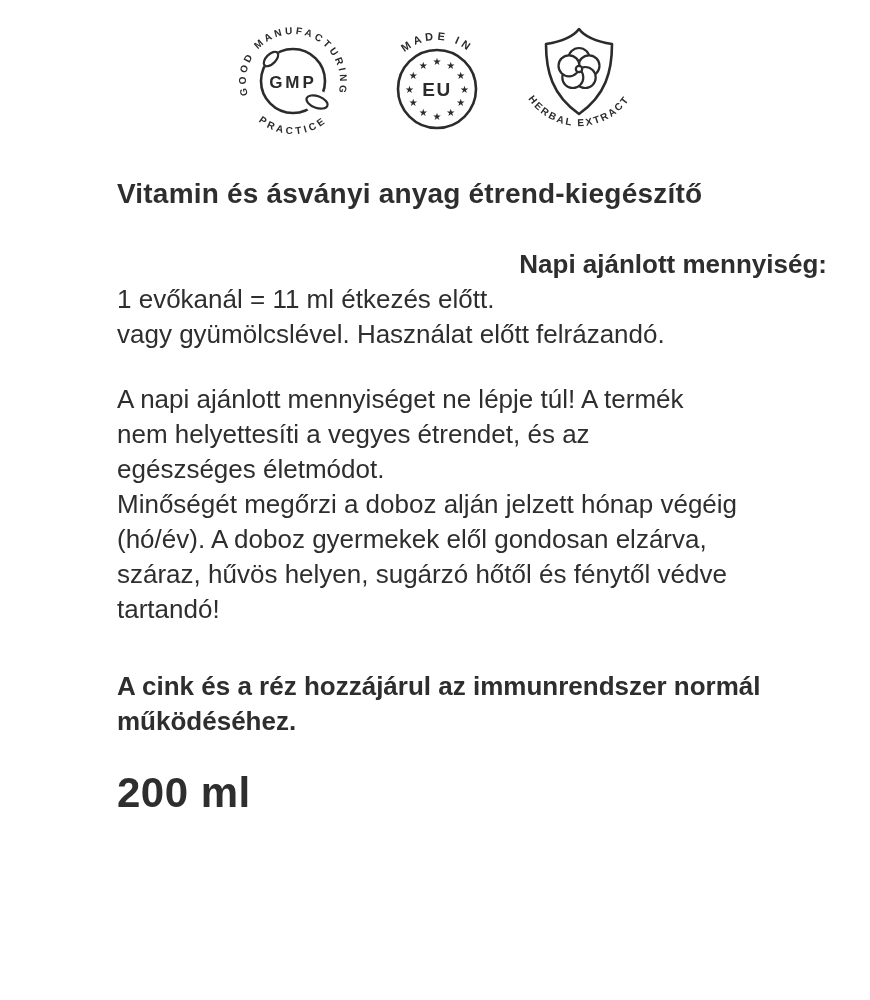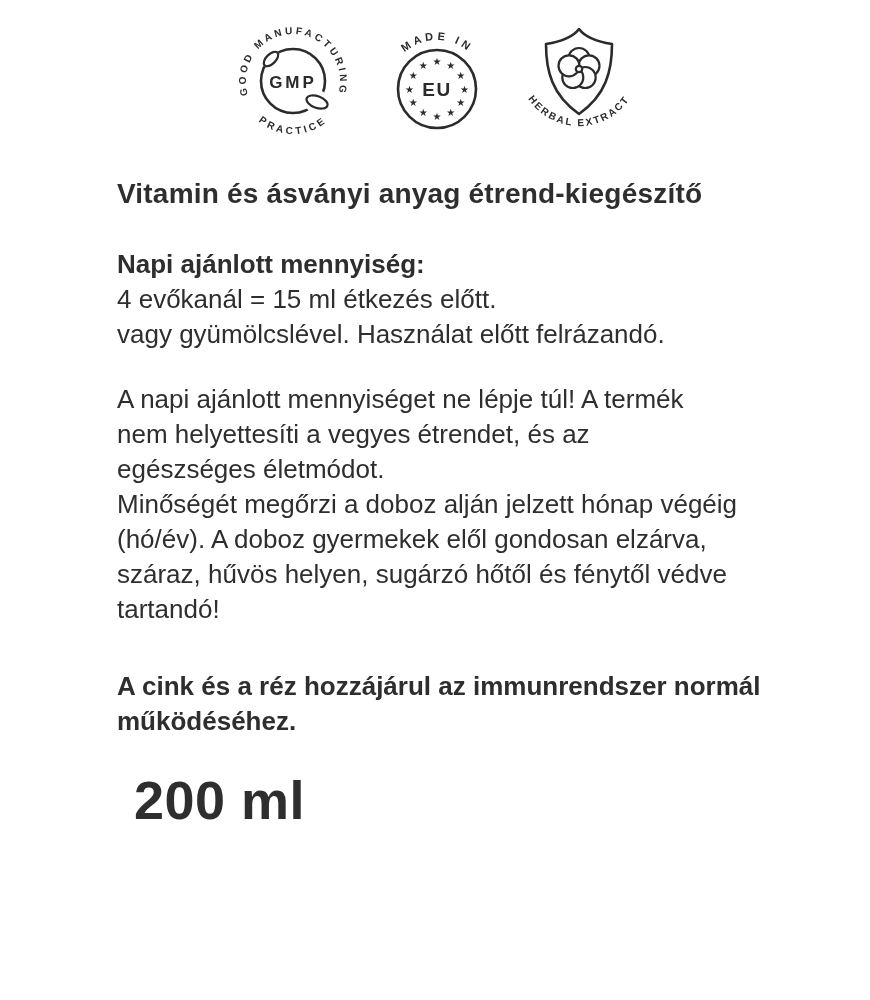--- a/index.html
+++ b/index.html
@@ -58,31 +58,30 @@
     font-weight: 700;
     line-height: 43px;
     letter-spacing: 0.2px;
   }
   .para {
     font-size: 26px;
     font-weight: 300;
     line-height: 35px;
   }
   .para .line { white-space: nowrap; }
-  .heading { font-weight: 700; white-space: nowrap; }
+  .heading { font-weight: 700; white-space: nowrap; text-align: right; }
   .sec-dosage  { margin-top: 32px; }
   .sec-warning { margin-top: 30px; }
   .sec-storage { }
   .sec-claim   { margin-top: 42px; font-weight: bold; }
   .volume {
     margin-top: 30px;
-    font-size: 54px;
+    font-size: 42px;
     font-weight: 700;
     letter-spacing: 0.5px;
-    margin-left: 17px;
   }
 </style>
 </head>
 <body>
 
 <div class="badges-row">
 
   <div class="badge">
     <svg width="126" height="126" viewBox="0 0 126 126" xmlns="http://www.w3.org/2000/svg">
       <defs>
@@ -153,21 +152,21 @@
 </div>
 
 <div class="content">
 
   <div class="product-title">
     <div class="line">Vitamin és ásványi anyag étrend-kiegészítő</div>
   </div>
 
   <div class="para sec-dosage">
     <div class="heading">Napi ajánlott mennyiség:</div>
-    <div class="line">4 evőkanál = 15 ml étkezés előtt.</div>
+    <div class="line">1 evőkanál = 11 ml étkezés előtt.</div>
     <div class="line">vagy gyümölcslével. Használat előtt felrázandó.</div>
   </div>
 
   <div class="para sec-warning">
     <div class="line">A napi ajánlott mennyiséget ne lépje túl! A termék</div>
     <div class="line">nem helyettesíti a vegyes étrendet, és az</div>
     <div class="line">egészséges életmódot.</div>
   </div>
 
   <div class="para sec-storage">

